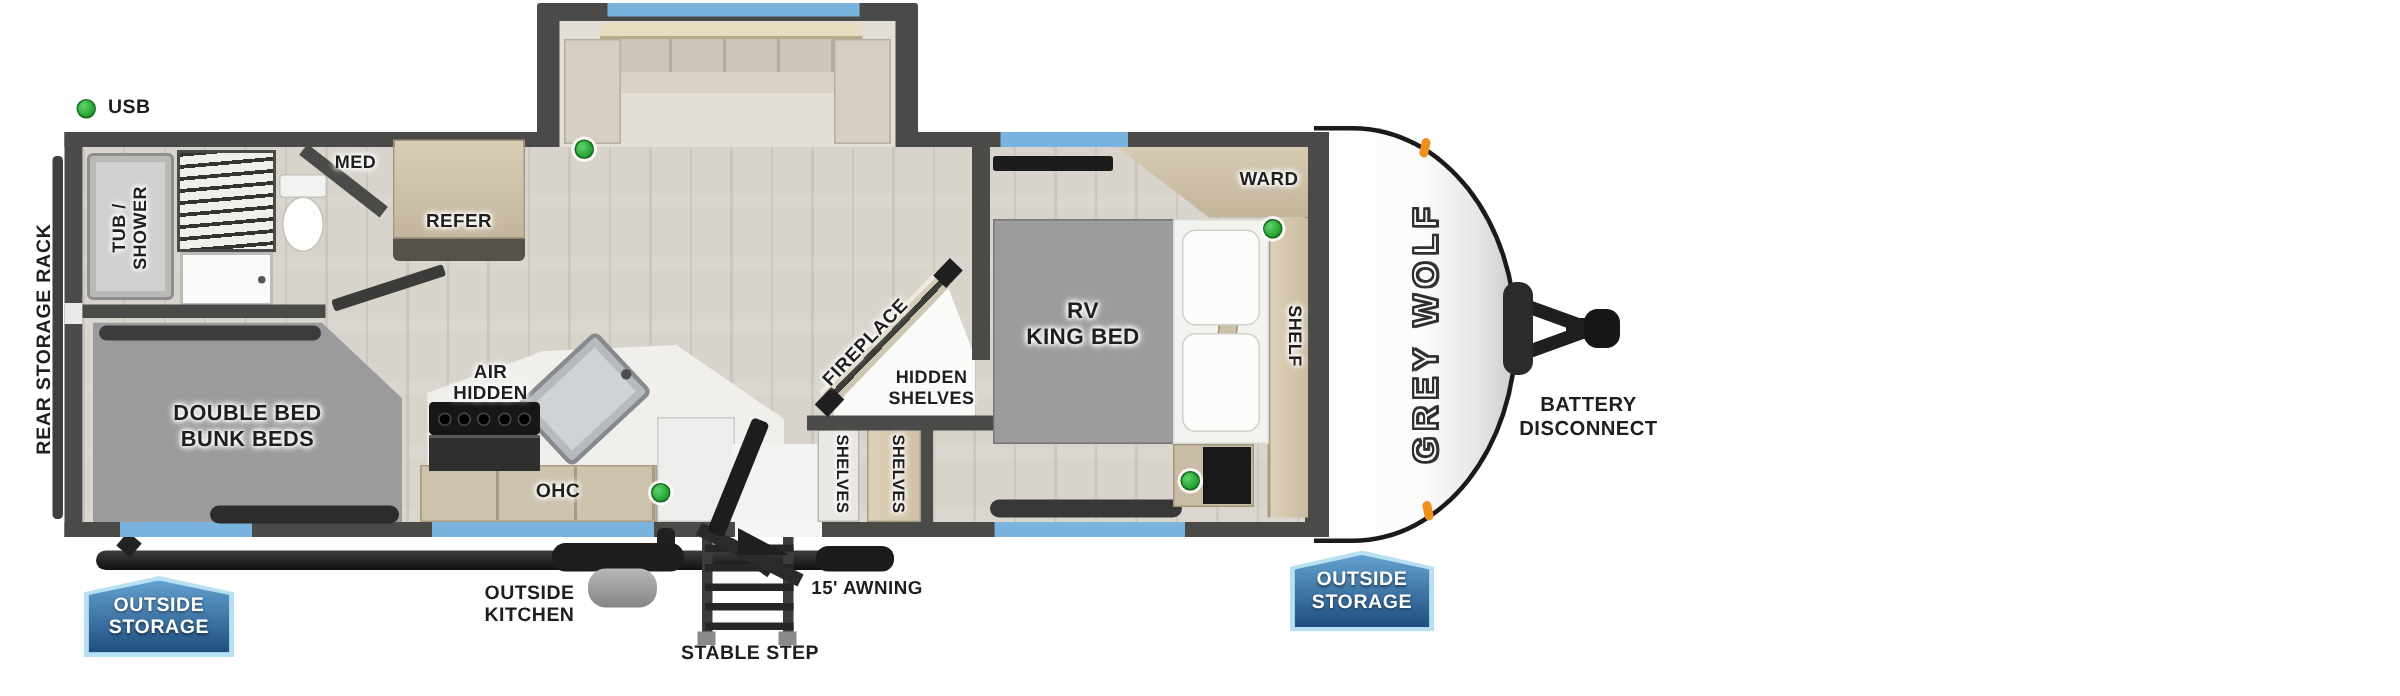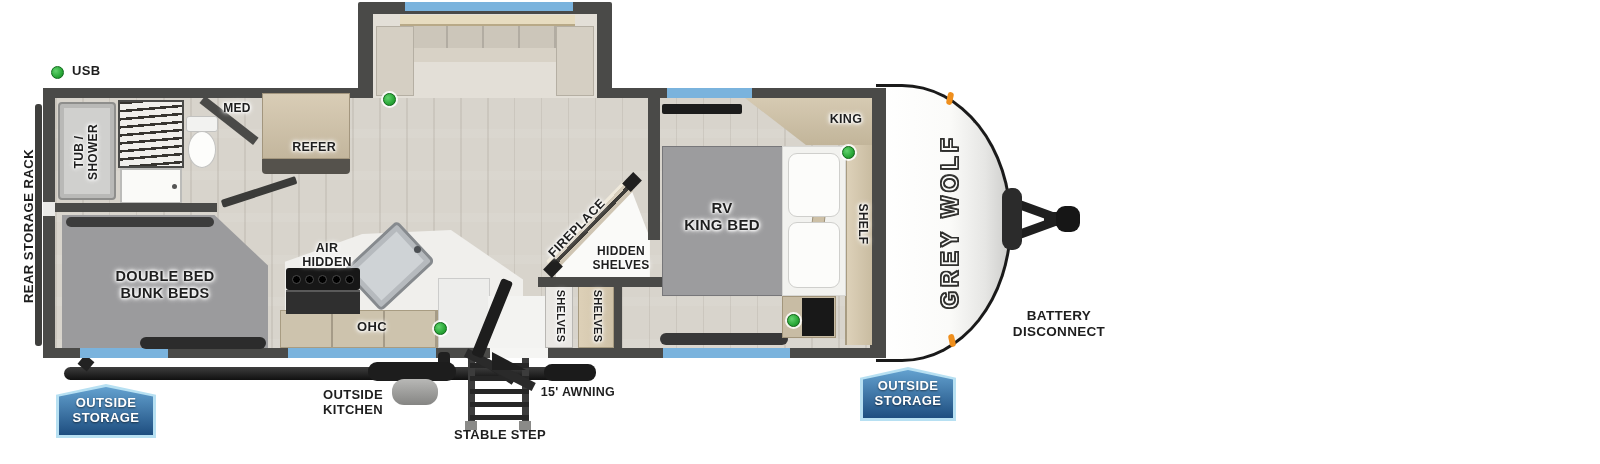--- a/index.html
+++ b/index.html
@@ -48,21 +48,21 @@
         text-shadow:-1px -1px 0 #3a3a38,1px -1px 0 #3a3a38,-1px 1px 0 #3a3a38,1px 1px 0 #3a3a38;}
   .marker{width:6px;height:13px;background:#ef8f1d;border-radius:3px;z-index:8;}
   .mk1{left:947px;top:92px;transform:rotate(12deg);}
   .mk2{left:949px;top:334px;transform:rotate(-12deg);}
   .jack{left:1002px;top:188px;width:20px;height:62px;background:#2b2b2b;border-radius:9px;z-index:8;}
   .arm{width:58px;height:9px;background:#1f1f1f;transform-origin:left center;z-index:7;border-radius:3px;}
   .arm1{left:1008px;top:196px;transform:rotate(20deg);}
   .arm2{left:1008px;top:234px;transform:rotate(-20deg);}
   .stem{left:1044px;top:212px;width:16px;height:14px;background:#1f1f1f;z-index:7;}
   .knob{left:1056px;top:206px;width:24px;height:26px;background:#161616;border-radius:9px;z-index:8;}
-  .lbl-batt{left:999px;top:262px;width:120px;font-size:13.5px;margin-top:46px;}
+  .lbl-batt{left:999px;top:262px;width:120px;font-size:13.5px;}
 
   
   .slide-box{left:358px;top:2px;width:254px;height:96px;background:#4a4a48;border-radius:2px;z-index:5;}
   .slide-floor{left:373px;top:14px;width:224px;height:84px;background:#e3dfd7;z-index:6;}
   .slide-win{left:405px;top:2px;width:168px;height:9px;z-index:7;}
   .valance{left:400px;top:15px;width:175px;height:11px;background:#e7dcc0;border-bottom:2px solid #b8a987;z-index:8;}
   .booth-back{left:376px;top:26px;width:218px;height:22px;z-index:7;
       background:repeating-linear-gradient(90deg,transparent 0 34px,rgba(0,0,0,.13) 34px 36px),#ccc6ba;}
   .booth-seat{left:376px;top:48px;width:218px;height:14px;background:#d8d2c6;z-index:7;}
   .bench{width:38px;height:70px;background:#d5cfc3;border:1px solid #b5afa3;z-index:8;}
@@ -174,21 +174,21 @@
   .badge-txt{position:static!important;color:#fff;font-weight:700;font-size:13px;line-height:1.12;text-align:center;
              white-space:pre-line;text-shadow:0 1px 2px rgba(0,0,0,.55);letter-spacing:.4px;}
   .badge-l{left:56px;top:384px;width:100px;height:54px;}
   .badge-r{left:860px;top:367px;width:96px;height:54px;}
 
   
   .lbl-usb{left:72px;top:64px;width:44px;text-align:left;font-size:13px;text-shadow:none;font-weight:600;}
   .lbl-rack{left:-70px;top:218px;width:200px;height:16px;transform:rotate(-90deg);font-size:13px;text-shadow:none;font-weight:600;letter-spacing:.5px;}
   .lbl-tub{left:38px;top:137px;width:100px;height:30px;transform:rotate(-90deg);font-size:12px;}
   .lbl-med{left:212px;top:102px;width:50px;font-size:12px;}
-  .lbl-refer{left:276px;top:140px;width:60px;font-size:12.5px;text-align:right;}
+  .lbl-refer{left:276px;top:140px;width:60px;font-size:12.5px;}
   .lbl-fire{left:522px;top:221px;width:110px;transform:rotate(-46deg);font-size:12.5px;letter-spacing:.5px;}
   .lbl-hidden{left:576px;top:245px;width:90px;font-size:12px;}
   .lbl-shv1{left:524px;top:308px;width:70px;height:16px;transform:rotate(90deg);font-size:11px;}
   .lbl-shv2{left:561px;top:308px;width:70px;height:16px;transform:rotate(90deg);font-size:11px;}
   .lbl-king{left:672px;top:199px;width:100px;font-size:15px;}
   .lbl-ward{left:816px;top:112px;width:60px;font-size:12.5px;}
   .lbl-shelf{left:826px;top:216px;width:70px;height:16px;transform:rotate(90deg);font-size:12px;}
   .lbl-bunk{left:95px;top:268px;width:140px;font-size:14.5px;}
   .lbl-air{left:292px;top:241px;width:70px;font-size:12.5px;}
   .lbl-ohc{left:347px;top:320px;width:50px;font-size:13px;}
@@ -339,21 +339,21 @@
 SHOWER</div>
   <div class="lbl lbl-med">MED</div>
   <div class="lbl lbl-refer">REFER</div>
   <div class="lbl lbl-fire">FIREPLACE</div>
   <div class="lbl lbl-hidden">HIDDEN
 SHELVES</div>
   <div class="lbl lbl-shv1">SHELVES</div>
   <div class="lbl lbl-shv2">SHELVES</div>
   <div class="lbl lbl-king">RV
 KING BED</div>
-  <div class="lbl lbl-ward">KING</div>
+  <div class="lbl lbl-ward">WARD</div>
   <div class="lbl lbl-shelf">SHELF</div>
   <div class="lbl lbl-bunk">DOUBLE BED
 BUNK BEDS</div>
   <div class="lbl lbl-air">AIR
 HIDDEN</div>
   <div class="lbl lbl-ohc">OHC</div>
   <div class="lbl plain lbl-ok">OUTSIDE
 KITCHEN</div>
   <div class="lbl plain lbl-step">STABLE STEP</div>
   <div class="lbl plain lbl-awn">15' AWNING</div>

